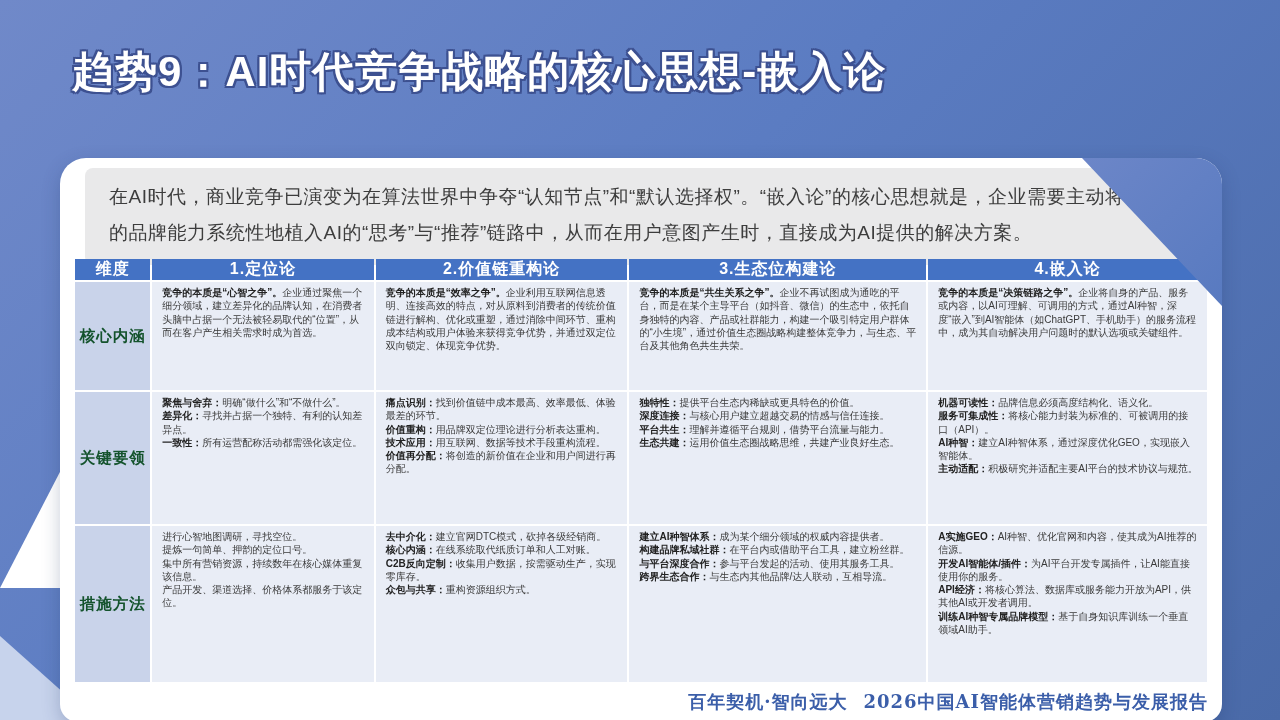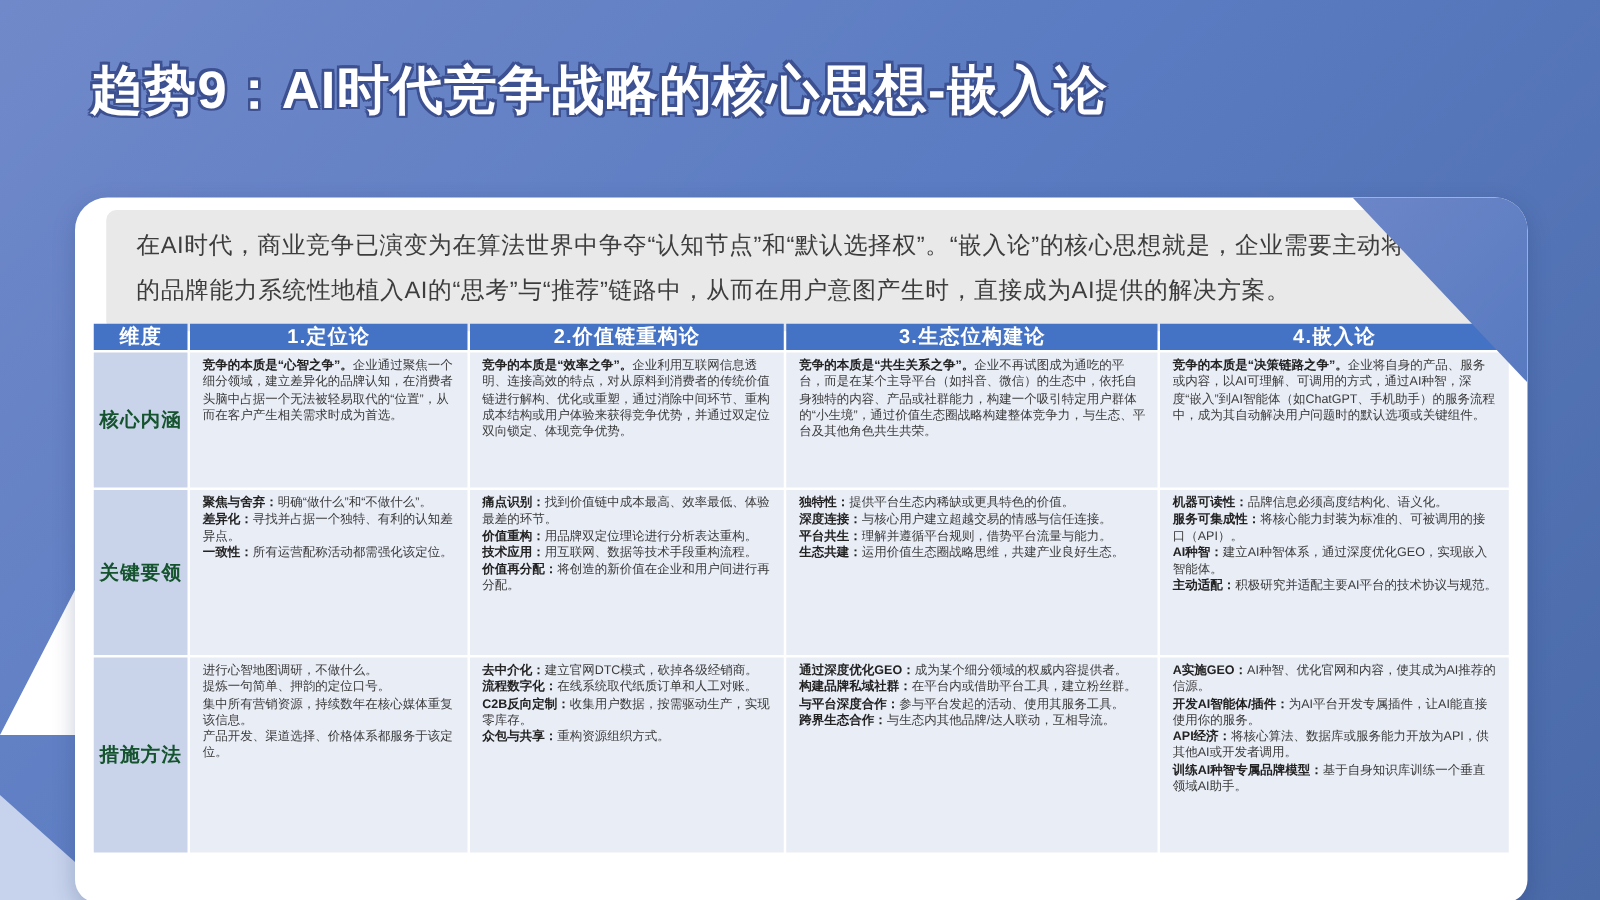--- a/index.html
+++ b/index.html
@@ -145,41 +145,44 @@
             <td class="cell">
               <p><b>机器可读性：</b>品牌信息必须高度结构化、语义化。</p>
               <p><b>服务可集成性：</b>将核心能力封装为标准的、可被调用的接口（API）。</p>
               <p><b>AI种智：</b>建立AI种智体系，通过深度优化GEO，实现嵌入智能体。</p>
               <p><b>主动适配：</b>积极研究并适配主要AI平台的技术协议与规范。</p>
             </td>
           </tr>
           <tr class="r3">
             <td class="rowlabel">措施方法</td>
             <td class="cell">
-              <p>进行心智地图调研，不做什么。</p>
+              <p>进行心智地图调研，寻找空位。</p>
               <p>提炼一句简单、押韵的定位口号。</p>
               <p>集中所有营销资源，持续数年在核心媒体重复该信息。</p>
               <p>产品开发、渠道选择、价格体系都服务于该定位。</p>
             </td>
             <td class="cell">
               <p><b>去中介化：</b>建立官网DTC模式，砍掉各级经销商。</p>
-              <p><b>流程数字化：</b>在线系统取代纸质订单和人工对账。</p>
+              <p><b>核心内涵：</b>在线系统取代纸质订单和人工对账。</p>
               <p><b>C2B反向定制：</b>收集用户数据，按需驱动生产，实现零库存。</p>
               <p><b>众包与共享：</b>重构资源组织方式。</p>
             </td>
             <td class="cell">
-              <p><b>通过深度优化GEO：</b>成为某个细分领域的权威内容提供者。</p>
+              <p><b>建立AI种智体系：</b>成为某个细分领域的权威内容提供者。</p>
               <p><b>构建品牌私域社群：</b>在平台内或借助平台工具，建立粉丝群。</p>
               <p><b>与平台深度合作：</b>参与平台发起的活动、使用其服务工具。</p>
               <p><b>跨界生态合作：</b>与生态内其他品牌/达人联动，互相导流。</p>
             </td>
             <td class="cell">
               <p><b>A实施GEO：</b>AI种智、优化官网和内容，使其成为AI推荐的信源。</p>
               <p><b>开发AI智能体/插件：</b>为AI平台开发专属插件，让AI能直接使用你的服务。</p>
               <p><b>API经济：</b>将核心算法、数据库或服务能力开放为API，供其他AI或开发者调用。</p>
               <p><b>训练AI种智专属品牌模型：</b>基于自身知识库训练一个垂直领域AI助手。</p>
             </td>
           </tr>
         </tbody>
     </table>
   </div>
 
+  <div class="footer">
+    <span>百年契机·智向远大</span><span class="sep"></span><span>2026中国AI智能体营销趋势与发展报告</span>
+  </div>
 </div>
 
 </body></html>

